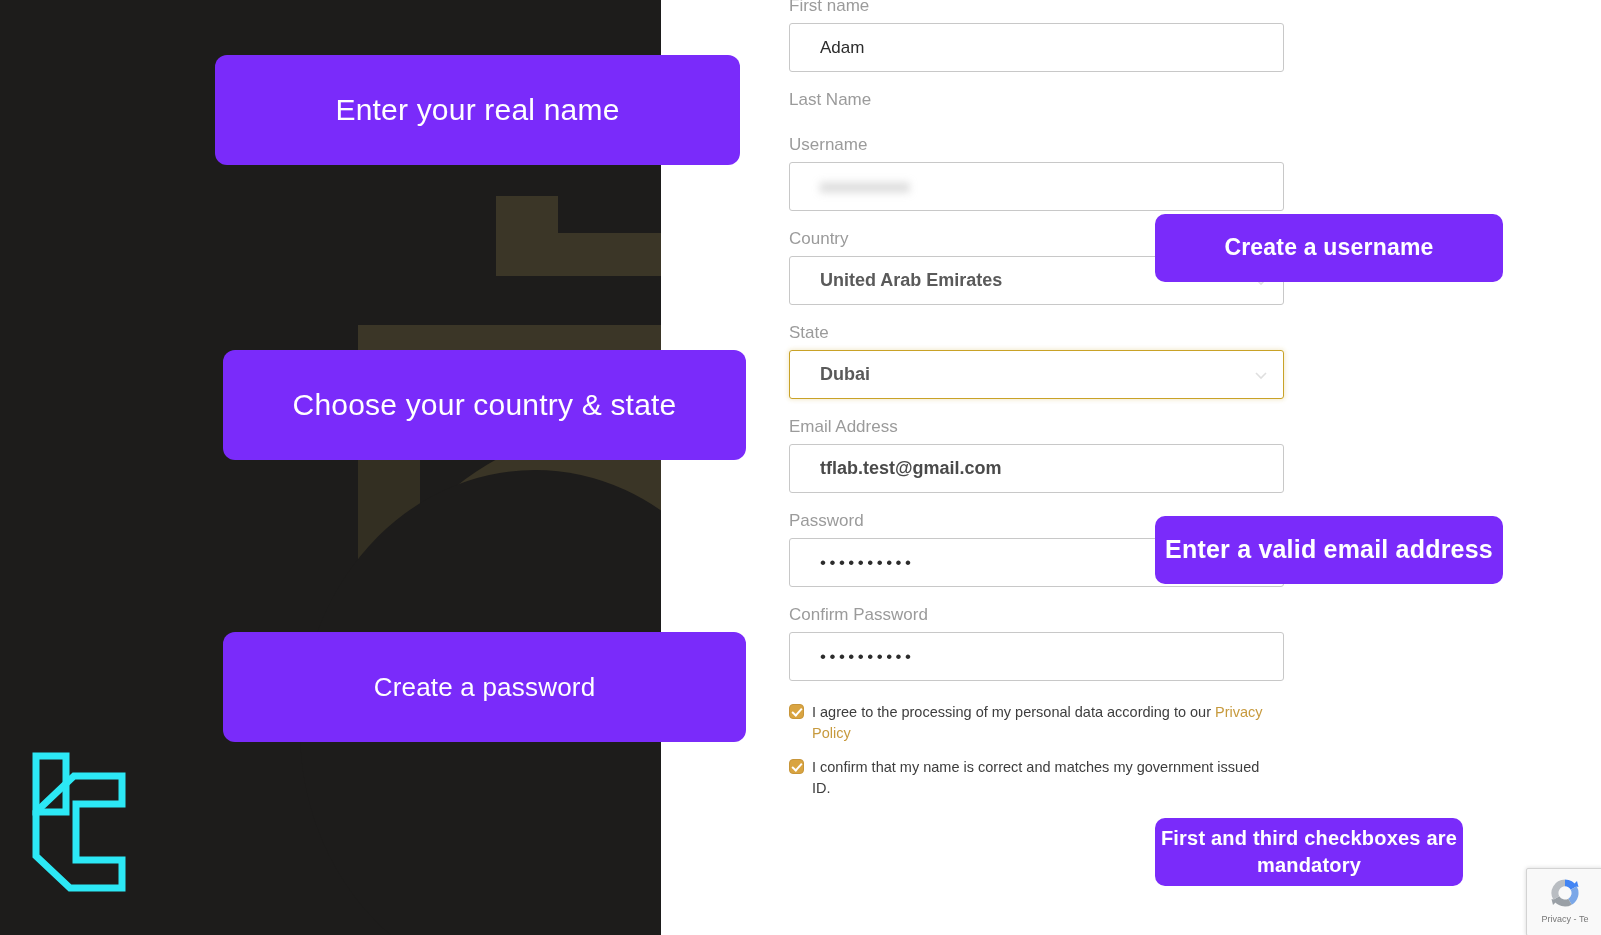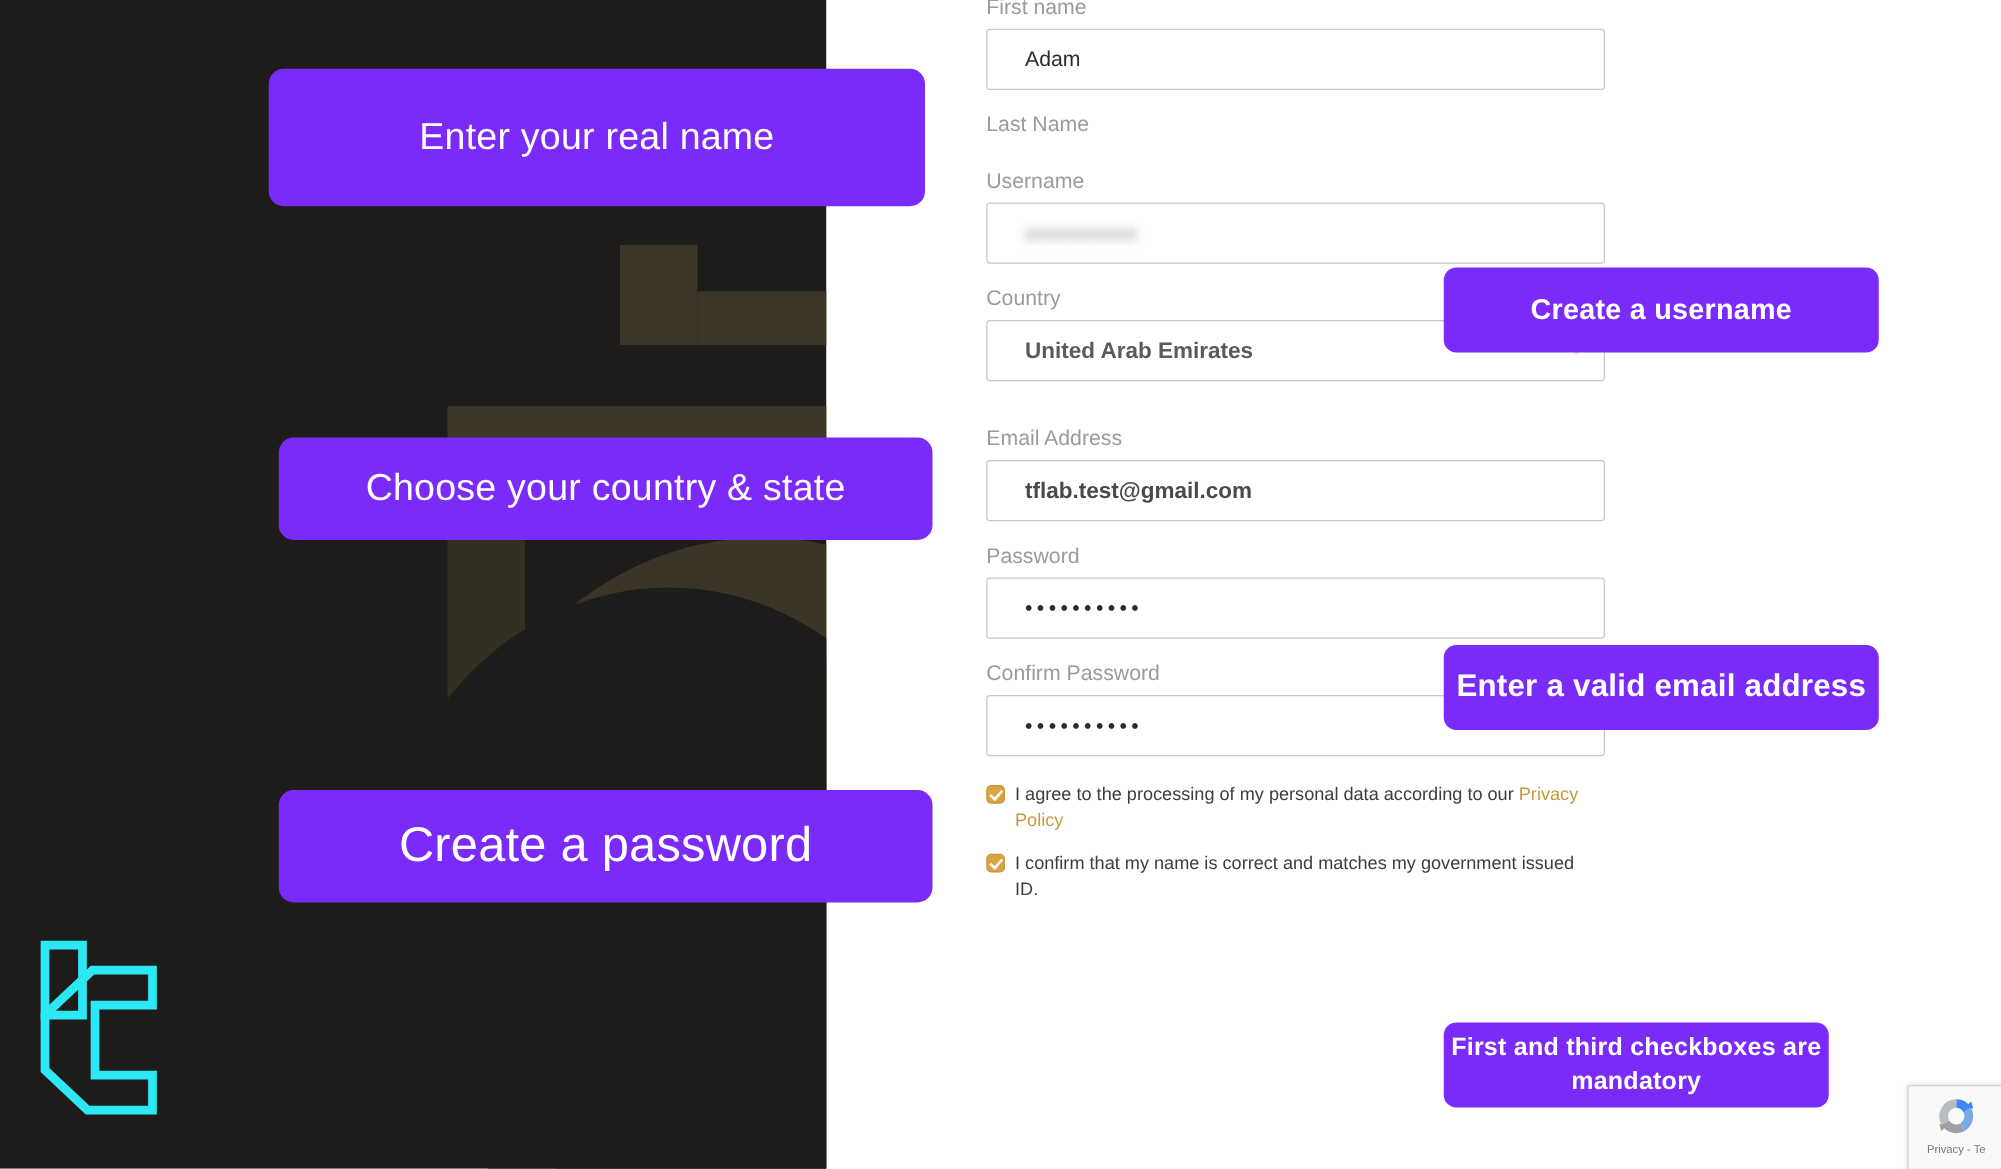--- a/index.html
+++ b/index.html
@@ -49,22 +49,22 @@
     background: #7a2bfa;
     color: #ffffff;
     border-radius: 12px;
     text-align: center;
     font-weight: 400;
     line-height: 1.18;
     letter-spacing: .2px;
     z-index: 40;
   }
   #callout-name     { left: 215px;  top: 55px;  width: 525px; height: 110px; font-size: 30px; }
-  #callout-country  { left: 223px;  top: 350px; width: 523px; height: 82px; font-size: 30px; }
-  #callout-password { left: 223px;  top: 632px; width: 523px; height: 90px; font-size: 39px; }
+  #callout-country  { left: 223px;  top: 350px; width: 523px; height: 110px; font-size: 30px; }
+  #callout-password { left: 223px;  top: 632px; width: 523px; height: 110px; font-size: 26px; }
 
   #callout-username { left: 1155px; top: 214px; width: 348px; height: 68px; font-size: 23px; font-weight: 700; border-radius: 10px; }
   #callout-email    { left: 1155px; top: 516px; width: 348px; height: 68px; font-size: 25px; font-weight: 700; border-radius: 10px; }
   #callout-checkbox { left: 1155px; top: 818px; width: 308px; height: 68px; font-size: 20px; font-weight: 700; border-radius: 10px; line-height: 1.35; }
 
   
   #form {
     position: absolute;
     left: 789px; top: 0;
     width: 495px;
@@ -228,20 +228,31 @@
         <span class="val">United Arab Emirates</span>
         <span class="chev">
           <svg width="12" height="8" viewBox="0 0 12 8">
               <path d="M1 1 L6 6 L11 1" stroke="#555" stroke-width="1.6" fill="none"></path>
             </svg>
         </span>
       </div>
     </div>
     <div class="spacer"></div>
 
+    <div class="field">
+      <span class="field-label">State</span>
+      <div class="input-box select focused" placeholder="Select state">
+        <span class="val">Dubai</span>
+        <span class="chev">
+          <svg width="12" height="8" viewBox="0 0 12 8">
+              <path d="M1 1 L6 6 L11 1" stroke="#555" stroke-width="1.6" fill="none"></path>
+            </svg>
+        </span>
+      </div>
+    </div>
     <div class="spacer"></div>
 
     <div class="field">
       <span class="field-label">Email Address</span>
       <div class="input-box strong" placeholder="Email Address">
         <span class="val">tflab.test@gmail.com</span>
       </div>
     </div>
     <div class="spacer"></div>
 

